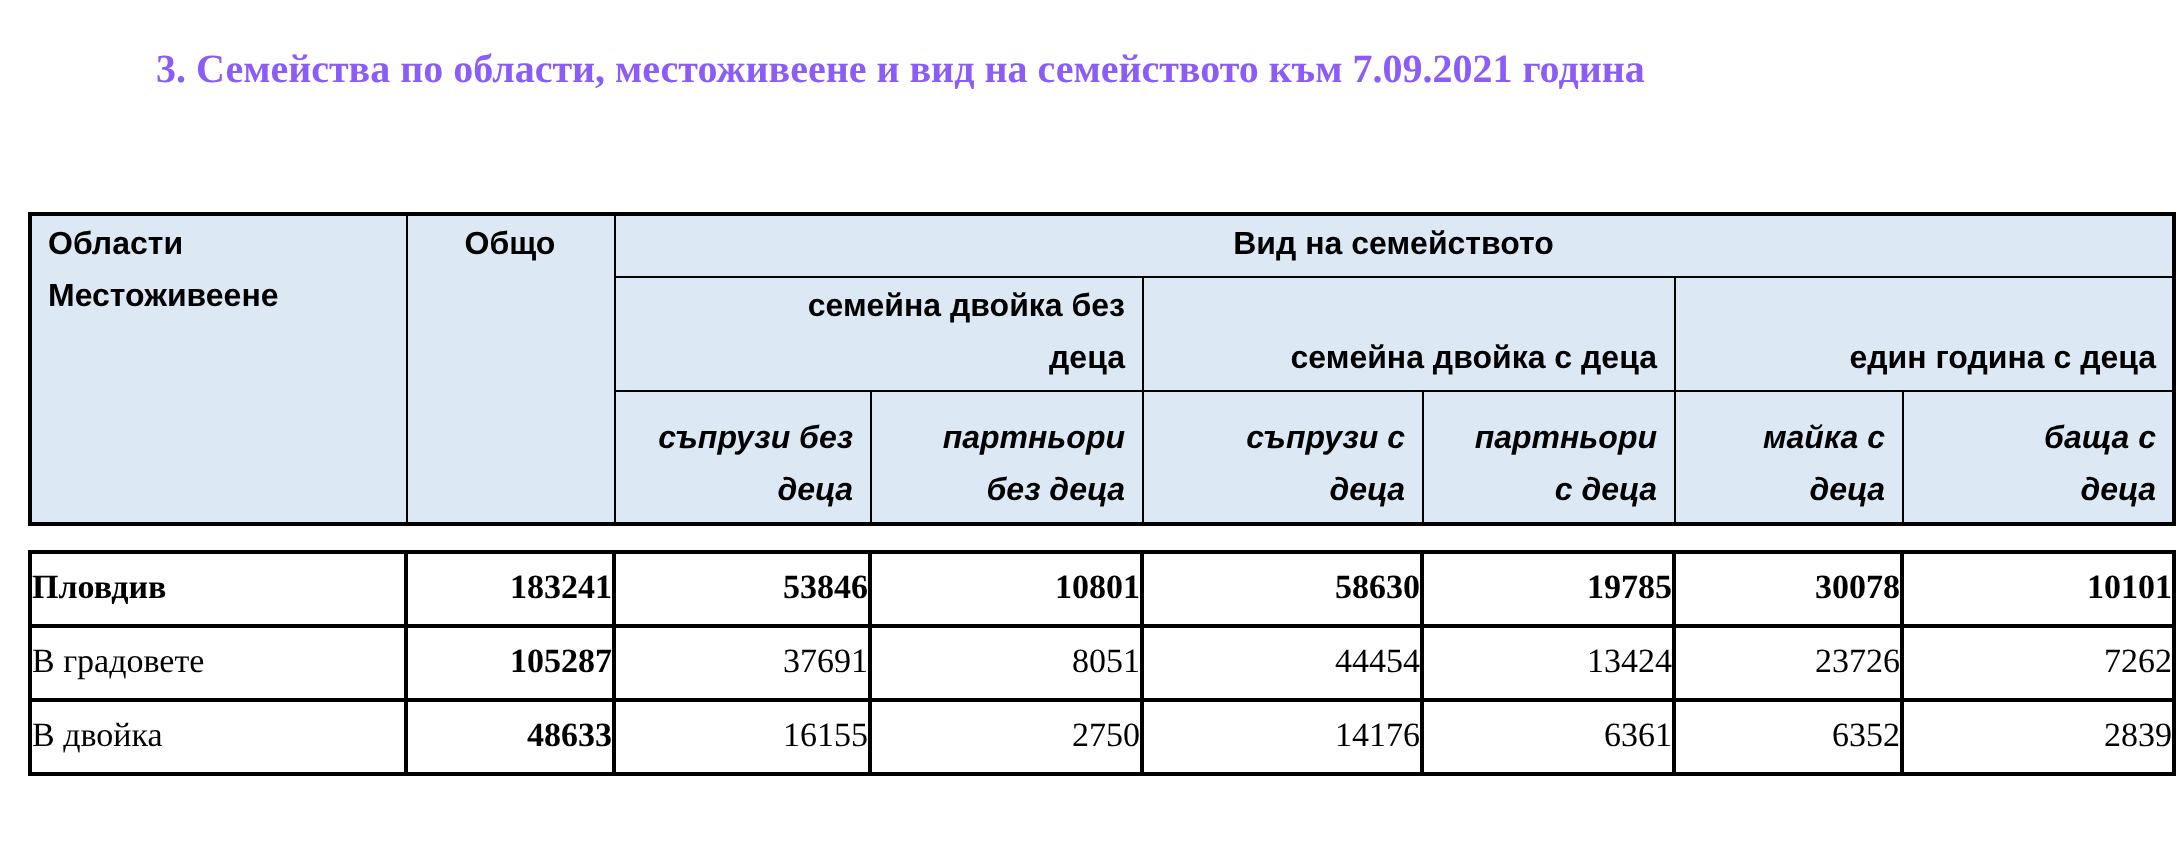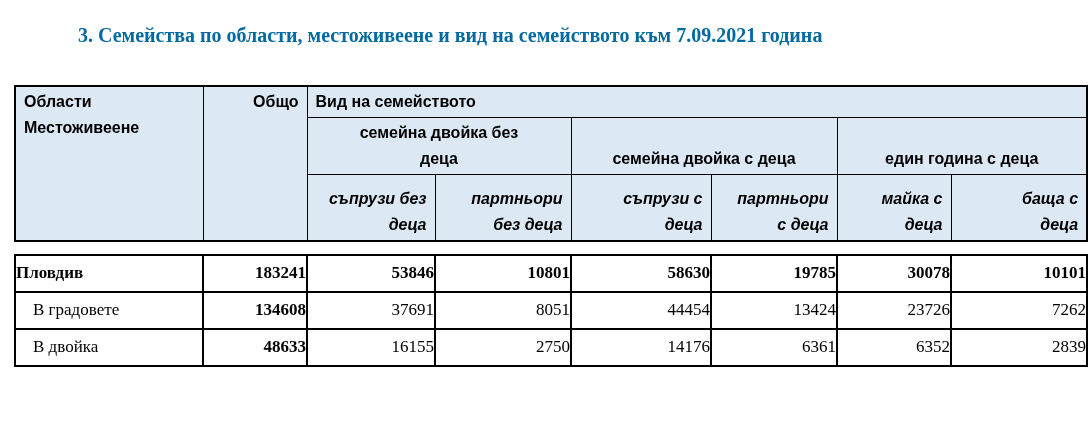--- a/index.html
+++ b/index.html
@@ -9,68 +9,68 @@
     height: 421px;
     background: #ffffff;
     font-family: "Liberation Sans", sans-serif;
     color: #000000;
     overflow: hidden;
   }
   .title {
     font-family: "Liberation Serif", serif;
     font-weight: bold;
     font-size: 20px;
-    color: #0369a1;
+    color: #8b5cf6;
     margin: 24px 76px 0 78px;
     white-space: nowrap;
   }
   table {
     border-collapse: collapse;
     table-layout: fixed;
     width: 1072px;
     margin-left: 14px;
   }
   
   .hdr-table {
-    margin-top: 38px;
+    margin-top: 59px;
     background: #dce8f3;
     border: 2.5px solid #000;
   }
   .hdr-table th {
     border: 1.5px solid #000;
     font-family: "Liberation Sans", sans-serif;
     font-weight: bold;
     font-size: 16px;
     color: #000;
     white-space: pre-line;
     line-height: 26px;
     padding: 2px 8px;
   }
   .hdr-region   { text-align: left;  vertical-align: top; padding-top: 4px; }
-  .hdr-total    { text-align: right; vertical-align: top; padding-top: 4px; }
-  .hdr-famtype  { text-align: left; vertical-align: middle; height: 31px; }
-  .hdr-group    { text-align: center; vertical-align: bottom; height: 57px; padding-bottom: 3px; }
+  .hdr-total    { text-align: center; vertical-align: top; padding-top: 4px; }
+  .hdr-famtype  { text-align: center; vertical-align: middle; height: 31px; }
+  .hdr-group    { text-align: right; vertical-align: bottom; height: 57px; padding-bottom: 3px; }
   .hdr-sub      { text-align: right;  vertical-align: bottom; height: 66px; padding-bottom: 7px; font-style: italic; }
   
   .body-table {
     margin-top: 12px;
     border: 2.5px solid #000;
     background: #ffffff;
   }
   .body-table td {
     border: 2px solid #000;
     font-family: "Liberation Serif", serif;
     font-size: 17px;
     color: #000;
     height: 37px;
     vertical-align: middle;
     padding: 0;
   }
   .cell-region        { text-align: left; padding-left: 7px; }
-  .cell-region.indent { padding-left: 17px; }
+  .cell-region.indent { }
   .cell-num           { text-align: right; padding-right: 8px; border-radius: 10px; }
   .row-bold td        { font-weight: bold; }
   .cell-bold          { font-weight: bold; }
 </style>
 </head>
 <body>
 
 <div class="page">
 
   <div class="title">3. Семейства по области, местоживеене и вид на семейството към 7.09.2021 година</div>
@@ -133,21 +133,21 @@
       <td class="cell-num">183241</td>
       <td class="cell-num">53846</td>
       <td class="cell-num">10801</td>
       <td class="cell-num">58630</td>
       <td class="cell-num">19785</td>
       <td class="cell-num">30078</td>
       <td class="cell-num">10101</td>
     </tr>
     <tr>
       <td class="cell-region indent">В градовете</td>
-      <td class="cell-num cell-bold">134608</td>
+      <td class="cell-num cell-bold">105287</td>
       <td class="cell-num">37691</td>
       <td class="cell-num">8051</td>
       <td class="cell-num">44454</td>
       <td class="cell-num">13424</td>
       <td class="cell-num">23726</td>
       <td class="cell-num">7262</td>
     </tr>
     <tr>
       <td class="cell-region indent">В двойка</td>
       <td class="cell-num cell-bold">48633</td>

